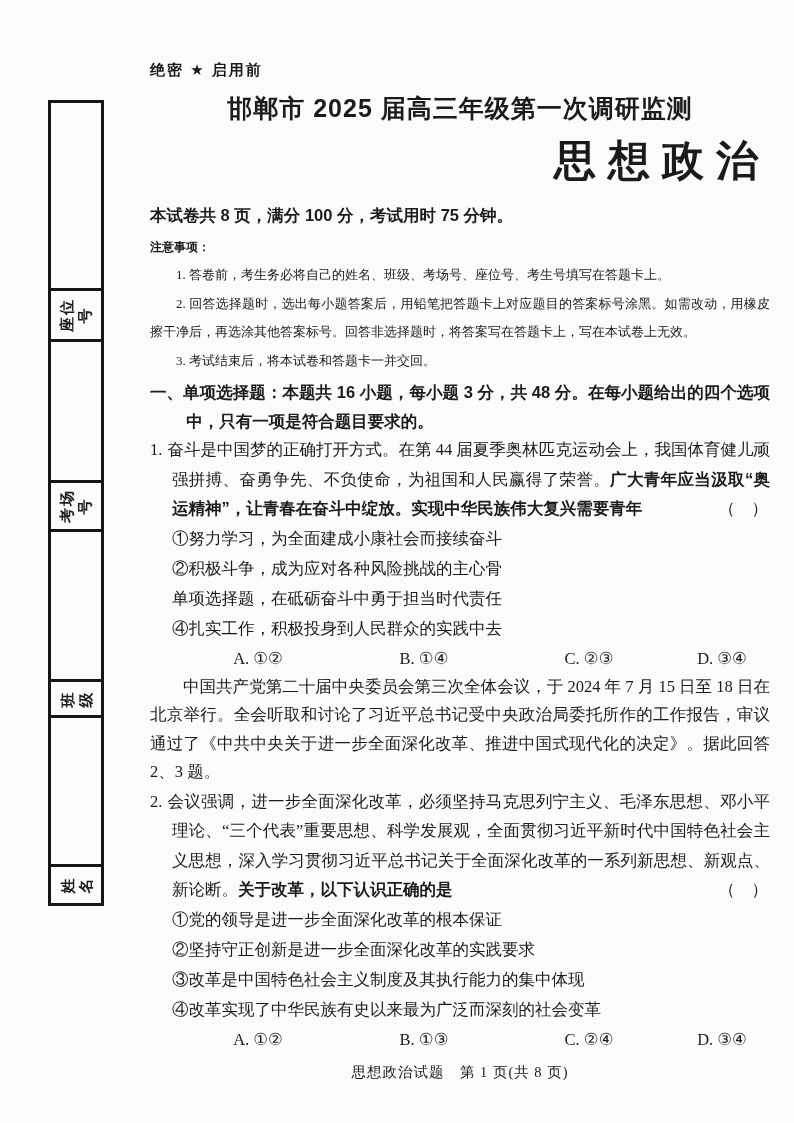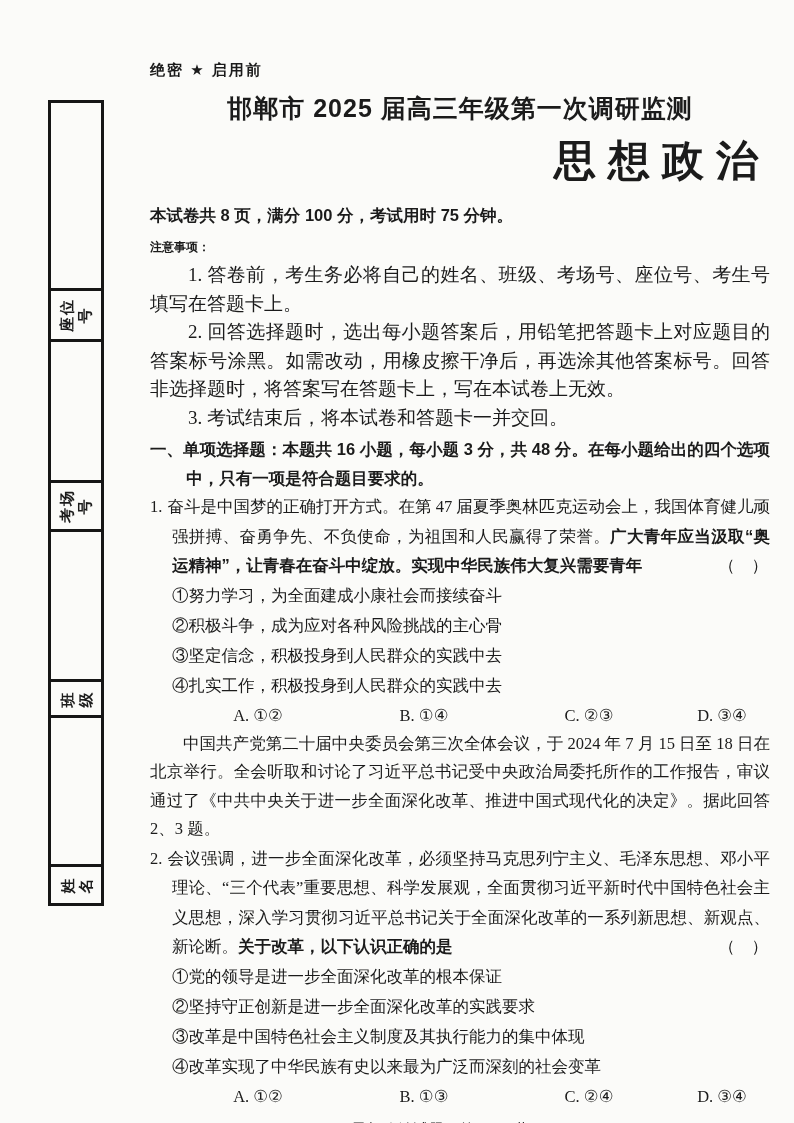--- a/index.html
+++ b/index.html
@@ -37,21 +37,21 @@
   #box-class{top:576px;height:33px;}
   #box-name{top:761px;height:36px;}
 
   
   .content{position:absolute;left:150px;top:0;width:620px;}
   .security{margin-top:61px;font-size:15px;letter-spacing:2px;}
   .title{margin:12px 0 0 0;text-align:center;font-size:25px;letter-spacing:1px;}
   .subject{margin:8px 0 0 0;text-align:right;font-size:42px;letter-spacing:12px;text-indent:12px;}
   .paper-info{margin-top:13px;font-size:16.5px;line-height:26px;}
   .notes-heading{margin-top:5px;font-size:12px;line-height:28px;}
-  .note{font-size:19px;line-height:28.5px;text-indent:2em;text-align:justify;margin:0;}
+  .note{font-size:13px;line-height:28.5px;text-indent:2em;text-align:justify;margin:0;}
   .section-heading{
     margin-top:3px;font-size:16.5px;line-height:28.5px;
     padding-left:2.2em;text-indent:-2.2em;text-align:justify;
   }
   .stem{
     position:relative;
     font-size:16.5px;line-height:29.5px;text-align:justify;
     padding-left:22px;text-indent:-22px;margin:0;
   }
   .qnum{margin-right:5px;}
@@ -101,25 +101,25 @@
     <div class="notes-heading hei">注意事项：</div>
 
     <p class="note">1. 答卷前，考生务必将自己的姓名、班级、考场号、座位号、考生号填写在答题卡上。</p>
     <p class="note">2. 回答选择题时，选出每小题答案后，用铅笔把答题卡上对应题目的答案标号涂黑。如需改动，用橡皮擦干净后，再选涂其他答案标号。回答非选择题时，将答案写在答题卡上，写在本试卷上无效。</p>
     <p class="note">3. 考试结束后，将本试卷和答题卡一并交回。</p>
 
     <div class="section-heading hei">一、单项选择题：本题共 16 小题，每小题 3 分，共 48 分。在每小题给出的四个选项中，只有一项是符合题目要求的。</div>
 
     <div>
       <p class="stem">
-        <span class="qnum">1.</span><span>奋斗是中国梦的正确打开方式。在第 47 届夏季奥林匹克运动会上，我国体育健儿顽强拼搏、奋勇争先、不负使命，为祖国和人民赢得了荣誉。</span><span class="hei">广大青年应当汲取“奥运精神”，让青春在奋斗中绽放。实现中华民族伟大复兴需要青年</span><span class="bracket">（　）</span>
+        <span class="qnum">1.</span><span>奋斗是中国梦的正确打开方式。在第 44 届夏季奥林匹克运动会上，我国体育健儿顽强拼搏、奋勇争先、不负使命，为祖国和人民赢得了荣誉。</span><span class="hei">广大青年应当汲取“奥运精神”，让青春在奋斗中绽放。实现中华民族伟大复兴需要青年</span><span class="bracket">（　）</span>
       </p>
       <div class="statement">①努力学习，为全面建成小康社会而接续奋斗</div>
       <div class="statement">②积极斗争，成为应对各种风险挑战的主心骨</div>
-      <div class="statement">③坚定信念，积极投身到人民群众的实践中去</div>
+      <div class="statement">单项选择题，在砥砺奋斗中勇于担当时代责任</div>
       <div class="statement">④扎实工作，积极投身到人民群众的实践中去</div>
       <div class="options">
         <span>A. ①②</span>
         <span>B. ①④</span>
         <span>C. ②③</span>
         <span>D. ③④</span>
       </div>
     </div>
 
     <p class="passage">中国共产党第二十届中央委员会第三次全体会议，于 2024 年 7 月 15 日至 18 日在北京举行。全会听取和讨论了习近平总书记受中央政治局委托所作的工作报告，审议通过了《中共中央关于进一步全面深化改革、推进中国式现代化的决定》。据此回答 2、3 题。</p>

